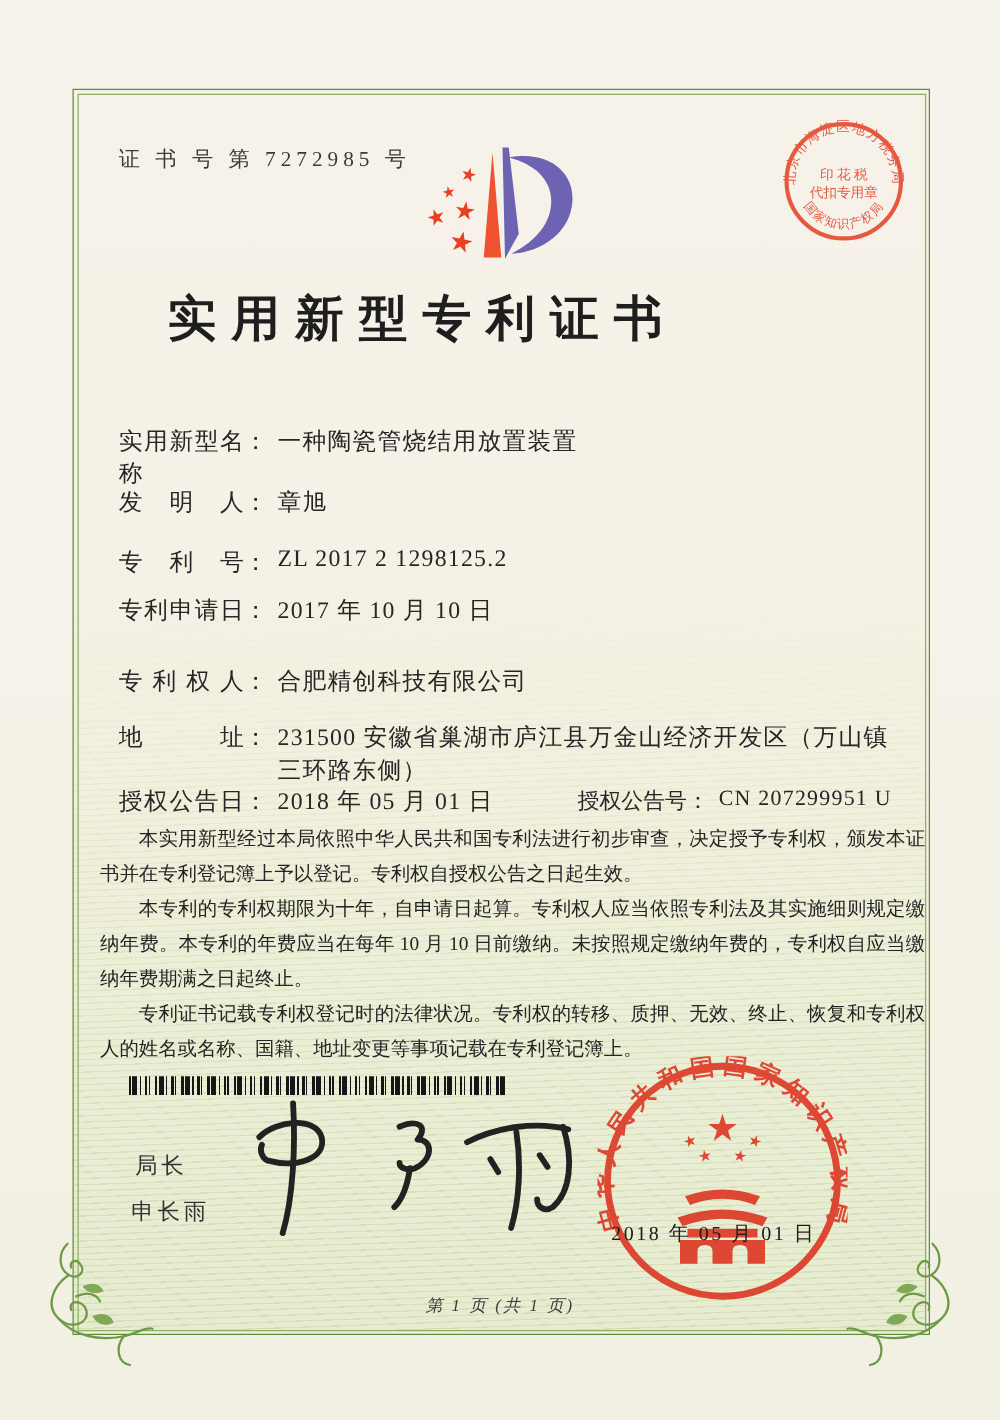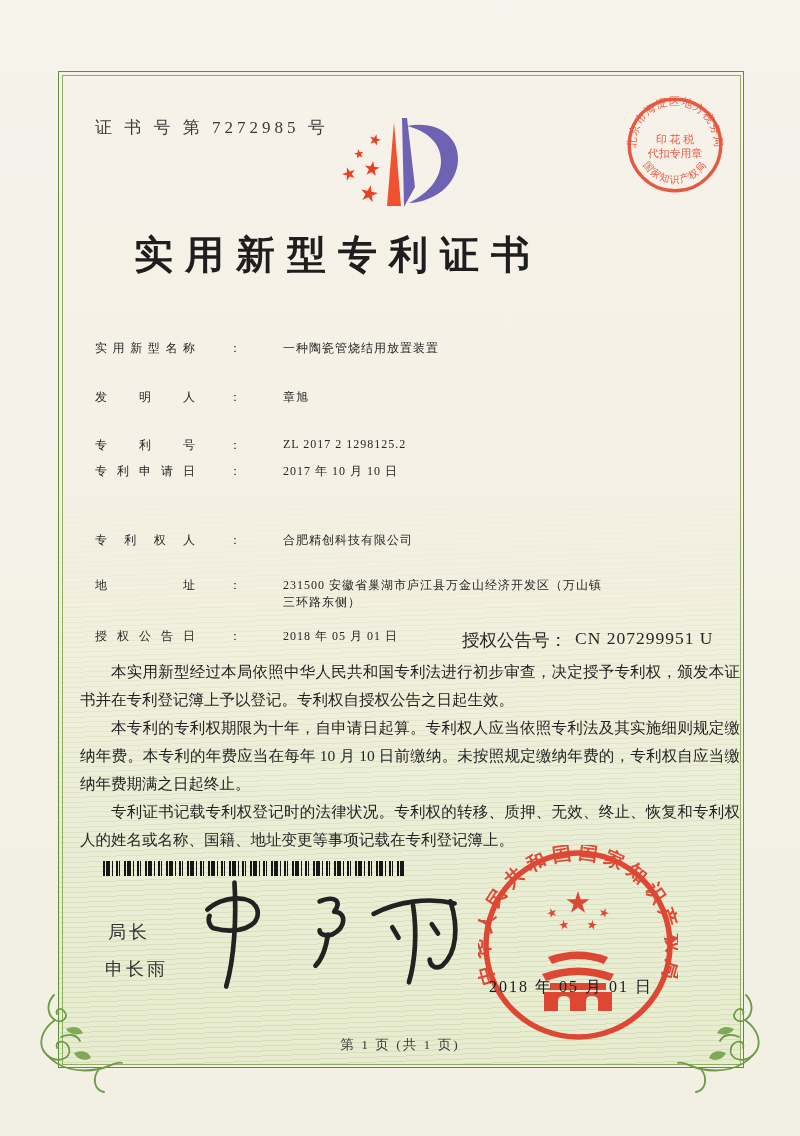--- a/index.html
+++ b/index.html
@@ -13,40 +13,40 @@
         background:repeating-linear-gradient(178deg,rgba(148,175,96,.20) 0 1px,rgba(148,175,96,0) 1px 5px);
         -webkit-mask-image:linear-gradient(180deg,transparent 0 40%,rgba(0,0,0,.55) 62%,#000 88%);
         mask-image:linear-gradient(180deg,transparent 0 40%,rgba(0,0,0,.55) 62%,#000 88%);}
   .frame{position:absolute;left:58px;top:71px;width:684px;height:995px;
         border:1.5px solid #5d8e3b;}
   .frame .inner{position:absolute;inset:2.5px;border:1px solid #8fae62;}
   .cert-no{position:absolute;left:95px;top:104px;font-size:17px;letter-spacing:4px;color:#3a3a3a;margin-top:12px;}
   .logo{position:absolute;left:317px;top:112px;}
   .title{position:absolute;left:0;top:228px;width:676px;text-align:center;
         font-size:39px;font-weight:700;letter-spacing:12px;color:#1e1e1e;}
-  .field-row{position:absolute;left:95px;display:flex;font-size:12px;color:#262626;width:620px;gap:34px;}
+  .field-row{position:absolute;left:95px;display:flex;font-size:19px;color:#262626;width:620px;}
   .flabel{flex:0 0 100px;text-align:justify;text-align-last:justify;}
   .fcolon{flex:0 0 auto;margin-right:8px;}
   .fvalue{flex:1;white-space:pre-line;letter-spacing:1px;}
   .grant-no{position:absolute;left:462px;top:628px;display:flex;font-size:17.5px;color:#262626;}
   .body-text{position:absolute;left:80px;top:658px;width:660px;font-size:15.5px;
         line-height:28px;color:#242424;text-align:justify;}
   .body-text p{margin:0;text-indent:2em;}
   .barcode{position:absolute;left:103px;top:861px;width:302px;height:15px;
         background:repeating-linear-gradient(90deg,#161616 0 2px,transparent 2px 3px,#161616 3px 7px,
         transparent 7px 9px,#161616 9px 10px,transparent 10px 13px,#161616 13px 15px,
         transparent 15px 16px,#161616 16px 17px,transparent 17px 21px);}
   .sign-title{position:absolute;left:108px;top:920px;font-size:18px;letter-spacing:3px;color:#333;}
   .sign-name{position:absolute;left:105px;top:957px;font-size:18px;letter-spacing:3px;color:#333;}
   .signature{position:absolute;left:195px;top:870px;}
   .seal{position:absolute;left:478px;top:845px;opacity:.92;}
   .seal-date{position:absolute;left:489px;top:977px;font-size:16px;letter-spacing:2px;color:#1b1b1b;z-index:5;}
   .tax-stamp{position:absolute;left:623px;top:93px;opacity:.9;}
   .footer{position:absolute;left:0;top:1036px;width:800px;text-align:center;
-        font-size:13.5px;letter-spacing:2px;color:#3c3c3c;}
+        font-size:13.5px;letter-spacing:2px;color:#3c3c3c;font-style:italic;}
   .corner{position:absolute;top:993px;}
   .corner.left{left:14px;}
   .corner.right{left:676px;transform:scaleX(-1);}
 </style>
 </head>
 <body>
 
 <div class="page">
 
   <div class="frame-bg"></div>
@@ -125,21 +125,21 @@
   <div class="field-row" style="top:389px">
     <span class="flabel">发明人</span>
       <span class="fcolon">：</span>
       <span class="fvalue">章旭</span>
   </div>
   <div class="field-row" style="top:437px">
     <span class="flabel">专利号</span>
       <span class="fcolon">：</span>
       <span class="fvalue">ZL 2017 2 1298125.2</span>
   </div>
-  <div class="field-row" style="top:463px">
+  <div class="field-row" style="top:475px">
     <span class="flabel">专利申请日</span>
       <span class="fcolon">：</span>
       <span class="fvalue">2017 年 10 月 10 日</span>
   </div>
   <div class="field-row" style="top:532px">
     <span class="flabel">专利权人</span>
       <span class="fcolon">：</span>
       <span class="fvalue">合肥精创科技有限公司</span>
   </div>
   <div class="field-row" style="top:577px">

